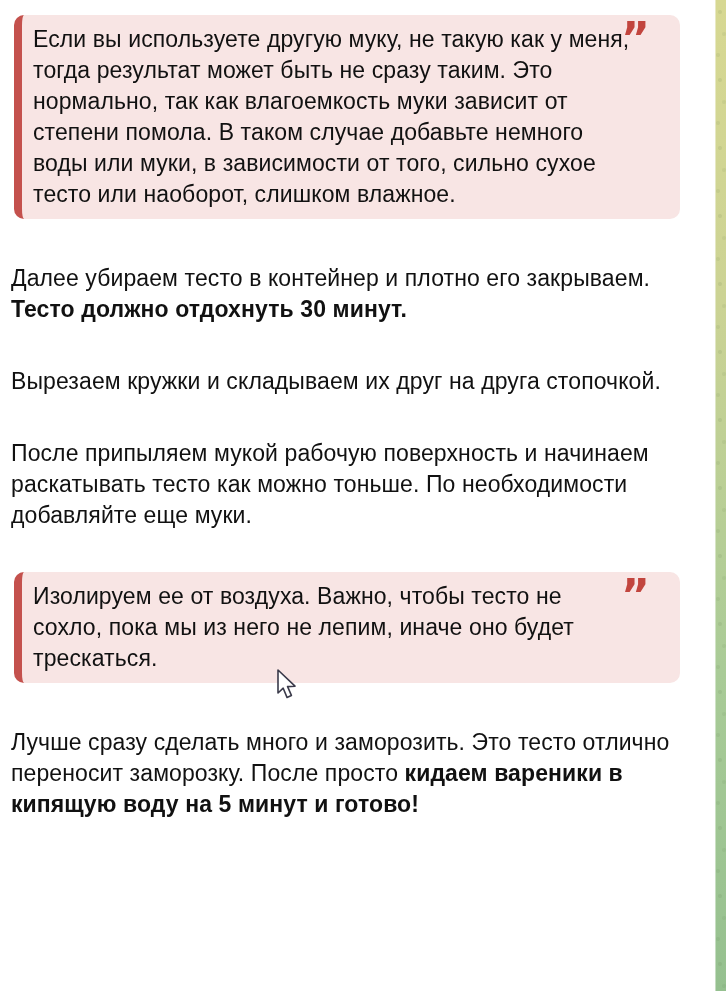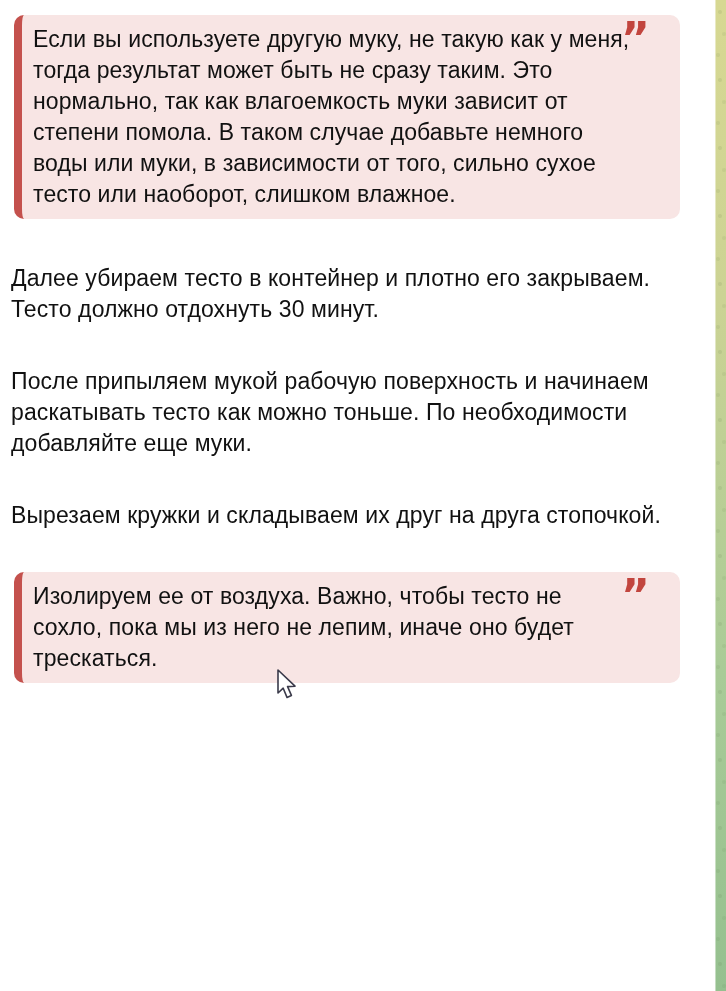--- a/index.html
+++ b/index.html
@@ -35,21 +35,21 @@
     width:716px;
     padding:15px 20px 0 11px;
     color:#111111;
     font-size:23px;
     line-height:31px;
     letter-spacing:0.1px;
   }
   .content p{
     margin:0 0 41px 0;
   }
-  .content b{font-weight:400;}
+  .content b{font-weight:700;}
   blockquote.quote{
     position:relative;
     box-sizing:border-box;
     margin:0 16px 44px 3px;
     padding:9px 46px 9px 11px;
     background:#f8e5e4;
     border-left:8px solid #c4514d;
     border-radius:10px;
   }
   blockquote.quote .quote-mark{
@@ -75,30 +75,31 @@
 
   <div class="content">
 
     <blockquote class="quote">
       <span class="quote-mark">”</span>
       <span><span>Если вы используете другую муку, не такую как у меня, тогда результат может быть не сразу таким. Это нормально, так как влагоемкость муки зависит от степени помола. В таком случае добавьте немного воды или муки, в зависимости от того, сильно сухое тесто или наоборот, слишком влажное.</span></span>
     </blockquote>
 
     <p><span>Далее убираем тесто в контейнер и плотно его закрываем. </span><b>Тесто должно отдохнуть 30 минут.</b></p>
 
+    <p><span>Вырезаем кружки и складываем их друг на друга стопочкой.</span></p>
+
     <p><span>После припыляем мукой рабочую поверхность и начинаем раскатывать тесто как можно тоньше. По необходимости добавляйте еще муки.</span></p>
-
-    <p><span>Вырезаем кружки и складываем их друг на друга стопочкой.</span></p>
 
     <blockquote class="quote">
       <span class="quote-mark">”</span>
       <span><span>Изолируем ее от воздуха. Важно, чтобы тесто не сохло, пока мы из него не лепим, иначе оно будет трескаться.</span></span>
     </blockquote>
 
 
+    <p><span>Лучше сразу сделать много и заморозить. Это тесто отлично переносит заморозку. После просто </span><b>кидаем вареники в кипящую воду на 5 минут и готово!</b></p>
 
   </div>
 
   <div class="chat-strip"></div>
 
   <svg class="cursor" viewBox="0 0 24 34">
     <path d="M2 1 L2 24 L7.2 19.2 L11 28.4 L15.4 26.4 L11.6 17.6 L19 17.2 Z" fill="#ffffff" stroke="#3a3a4a" stroke-width="1.6" stroke-linejoin="round"></path>
   </svg>
 
 </div>

